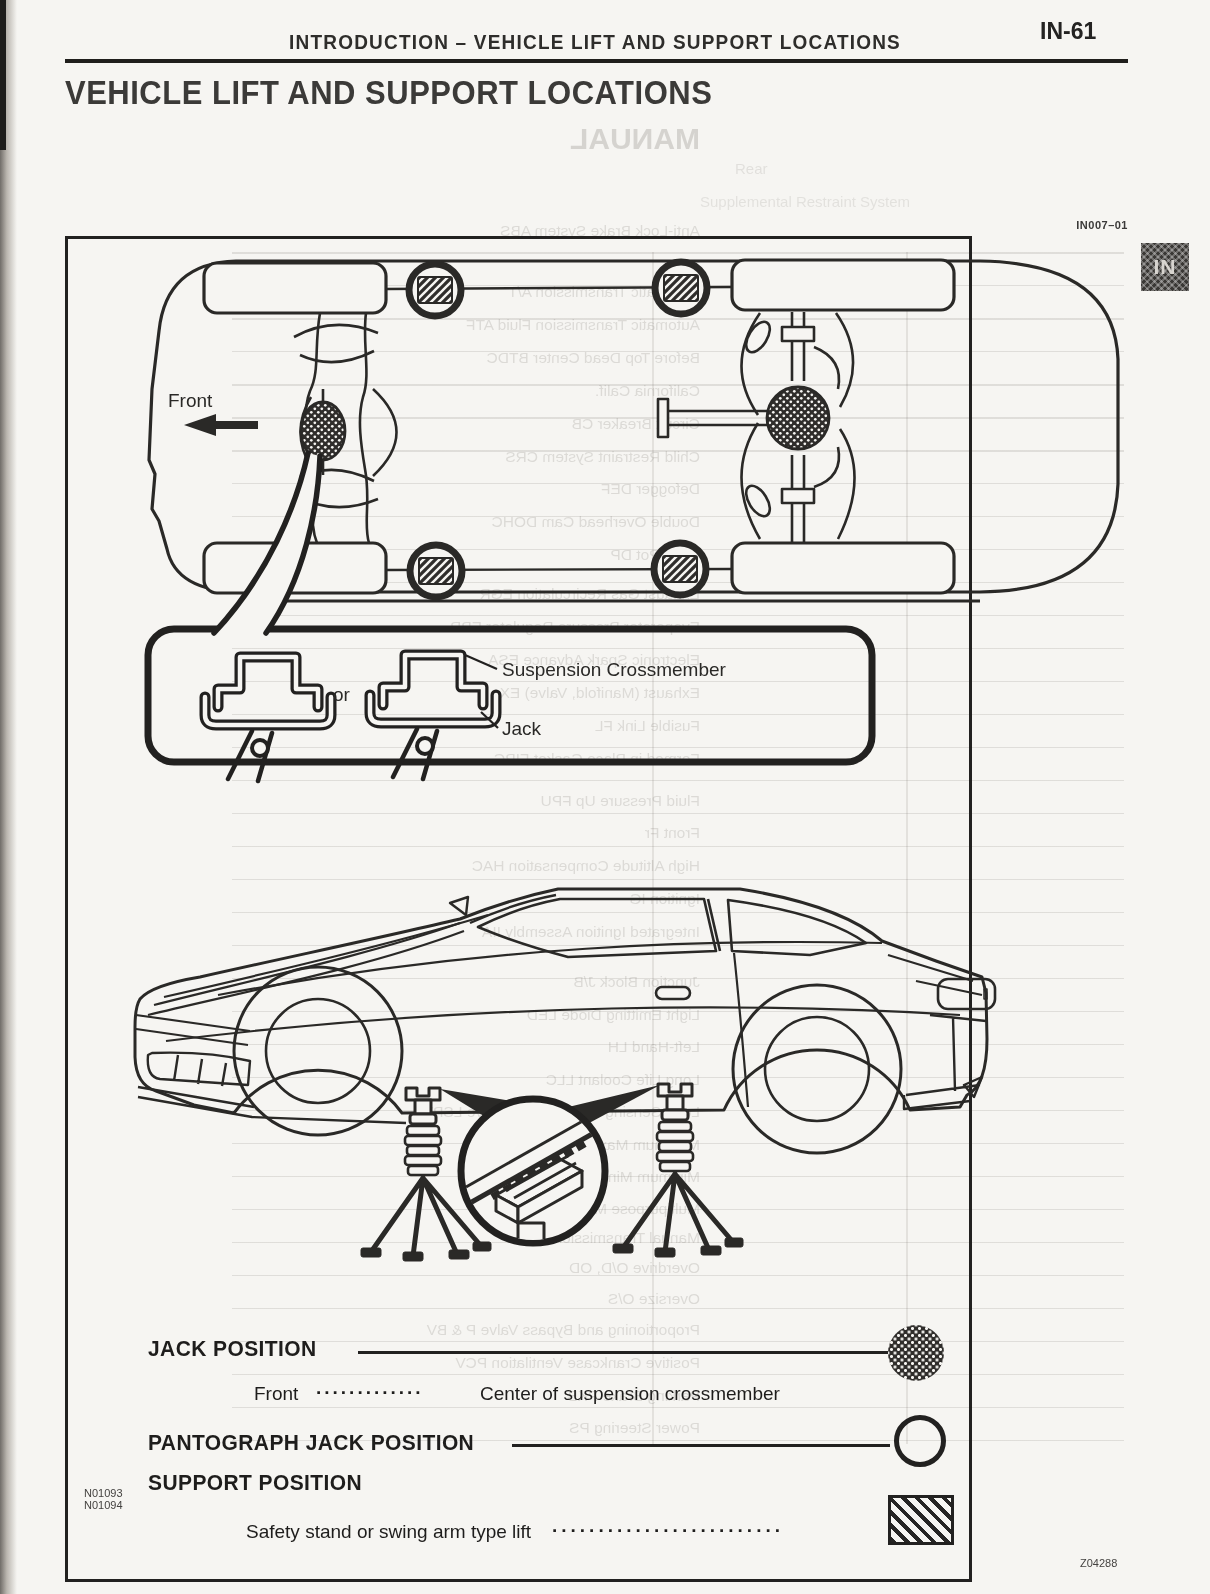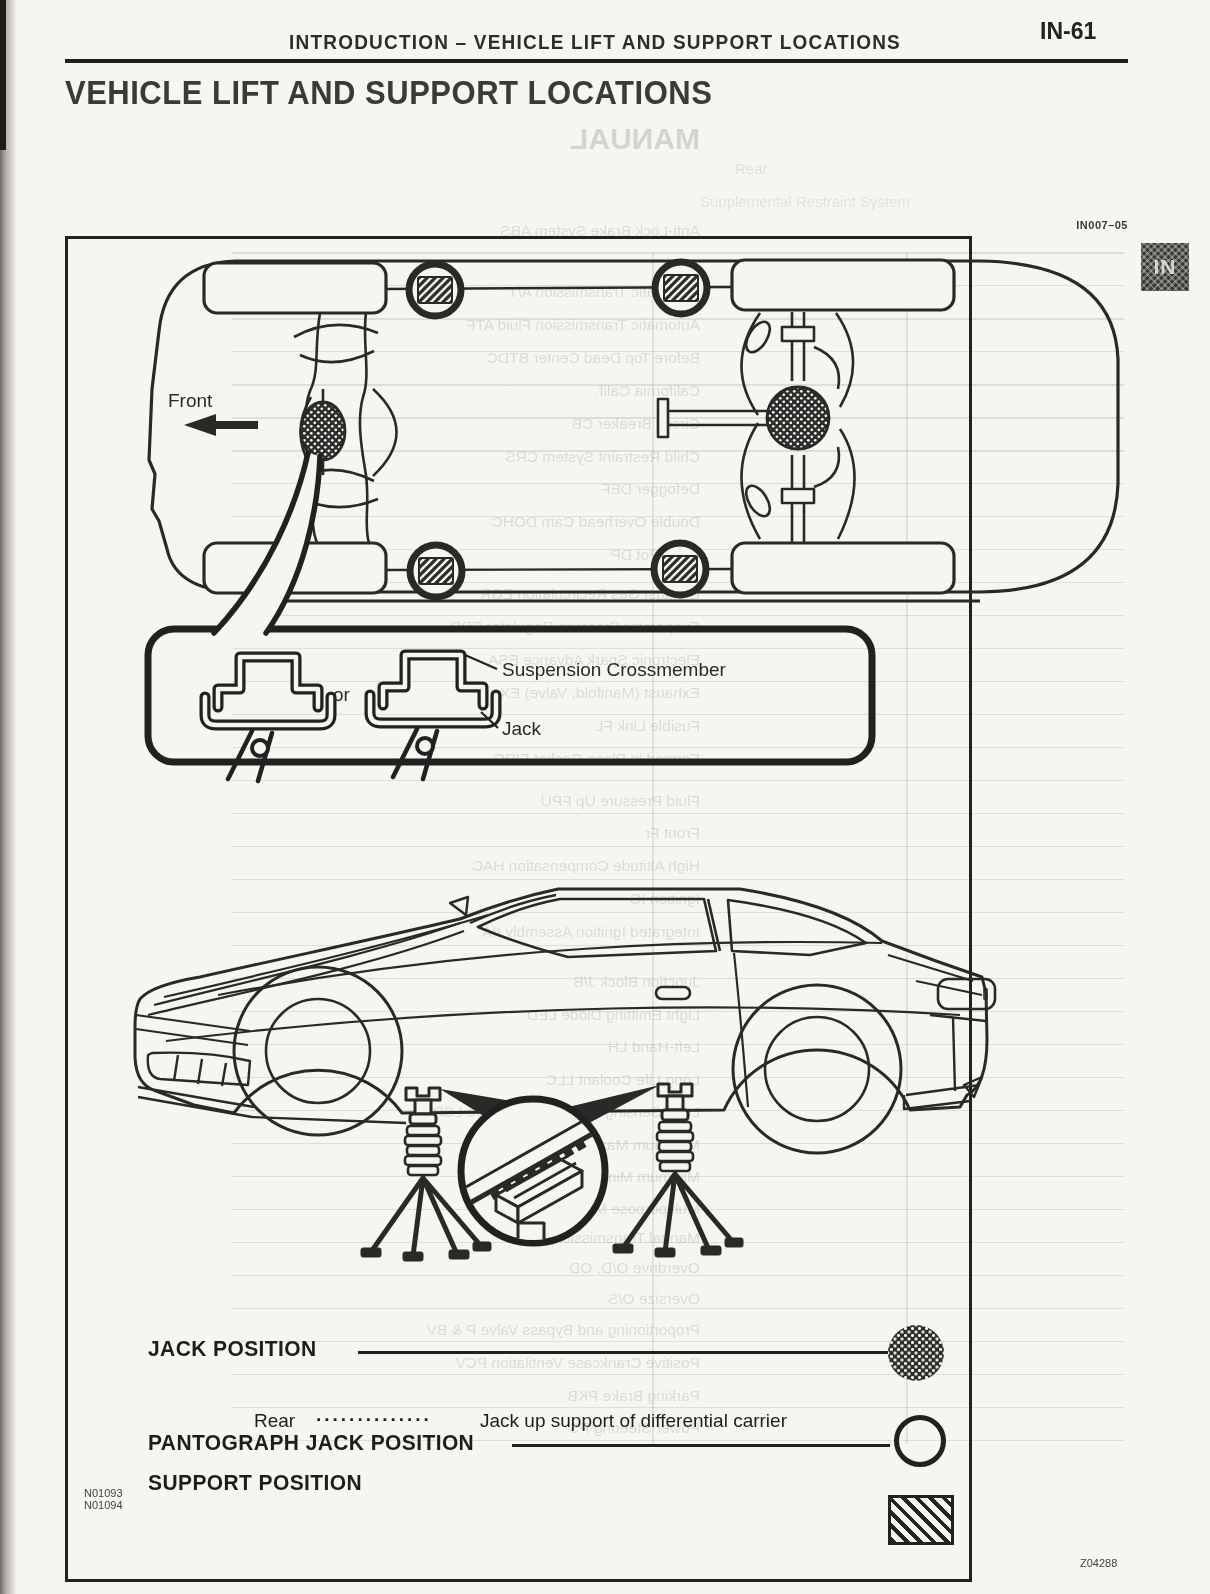--- a/index.html
+++ b/index.html
@@ -102,21 +102,21 @@
 <div class="vline-ghost" style="left:652px;"></div>
 <div class="vline-ghost" style="left:906px;"></div>
 
 <div class="edge-curl"></div>
 <div class="edge-sliver"></div>
 
 <div class="hdr-title">INTRODUCTION  –  VEHICLE LIFT AND SUPPORT LOCATIONS</div>
 <div class="hdr-page">IN-61</div>
 <div class="hdr-rule"></div>
 <div class="doc-title">VEHICLE LIFT AND SUPPORT LOCATIONS</div>
-<div class="fig-code">IN007–05</div>
+<div class="fig-code">IN007–01</div>
 <div class="in-tab">IN</div>
 
 <div class="figure">
 
   <svg width="1057" height="1340" viewBox="0 0 1057 1340">
     <defs>
       <pattern id="halftone" width="7" height="7" patternUnits="userSpaceOnUse">
         <rect width="7" height="7" fill="#2f2d2b"></rect>
         <circle cx="1.8" cy="1.8" r="1.35" fill="#f6f5f2"></circle>
         <circle cx="5.3" cy="5.3" r="1.35" fill="#f6f5f2"></circle>
@@ -294,31 +294,34 @@
         <rect x="450" y="984" width="26" height="22" stroke-width="3" fill="#f6f5f2"></rect>
         <rect x="442" y="1006" width="42" height="26" stroke-width="3" fill="#f6f5f2"></rect>
       </g>
     </g>
   </svg>
 
   <div class="lg-title" style="left:80px;top:1098px;">JACK POSITION</div>
   <div class="lg-leader" style="left:290px;top:1112px;width:530px;"></div>
   <div class="sw-jack"></div>
 
-  <div class="lg-row" style="left:186px;top:1165px;">
-    <span class="lr-label">Rear</span><span class="lr-dots">..............</span><span class="lr-desc">Jack up support of differential carrier</span>
+  <div class="lg-row" style="left:186px;top:1138px;">
+    <span class="lr-label">Front</span><span class="lr-dots">.............</span><span class="lr-desc">Center of suspension crossmember</span>
   </div>
 
   <div class="lg-title" style="left:80px;top:1192px;">PANTOGRAPH JACK POSITION</div>
   <div class="lg-leader" style="left:444px;top:1205px;width:378px;"></div>
   <div class="sw-panto"></div>
 
   <div class="lg-title" style="left:80px;top:1232px;">SUPPORT POSITION</div>
 
   <div class="fig-note" style="left:16px;top:1248px;">
     <div>N01093</div>
     <div>N01094</div>
   </div>
 
+  <div class="lg-row" style="left:178px;top:1276px;">
+    <span class="lr-label-wide">Safety stand or swing arm type lift</span><span class="lr-dots-wide">.........................</span>
+  </div>
   <div class="sw-support"></div>
 
   <div class="fig-note" style="left:1012px;top:1318px;">Z04288</div>
 </div>
 
 </body></html>

